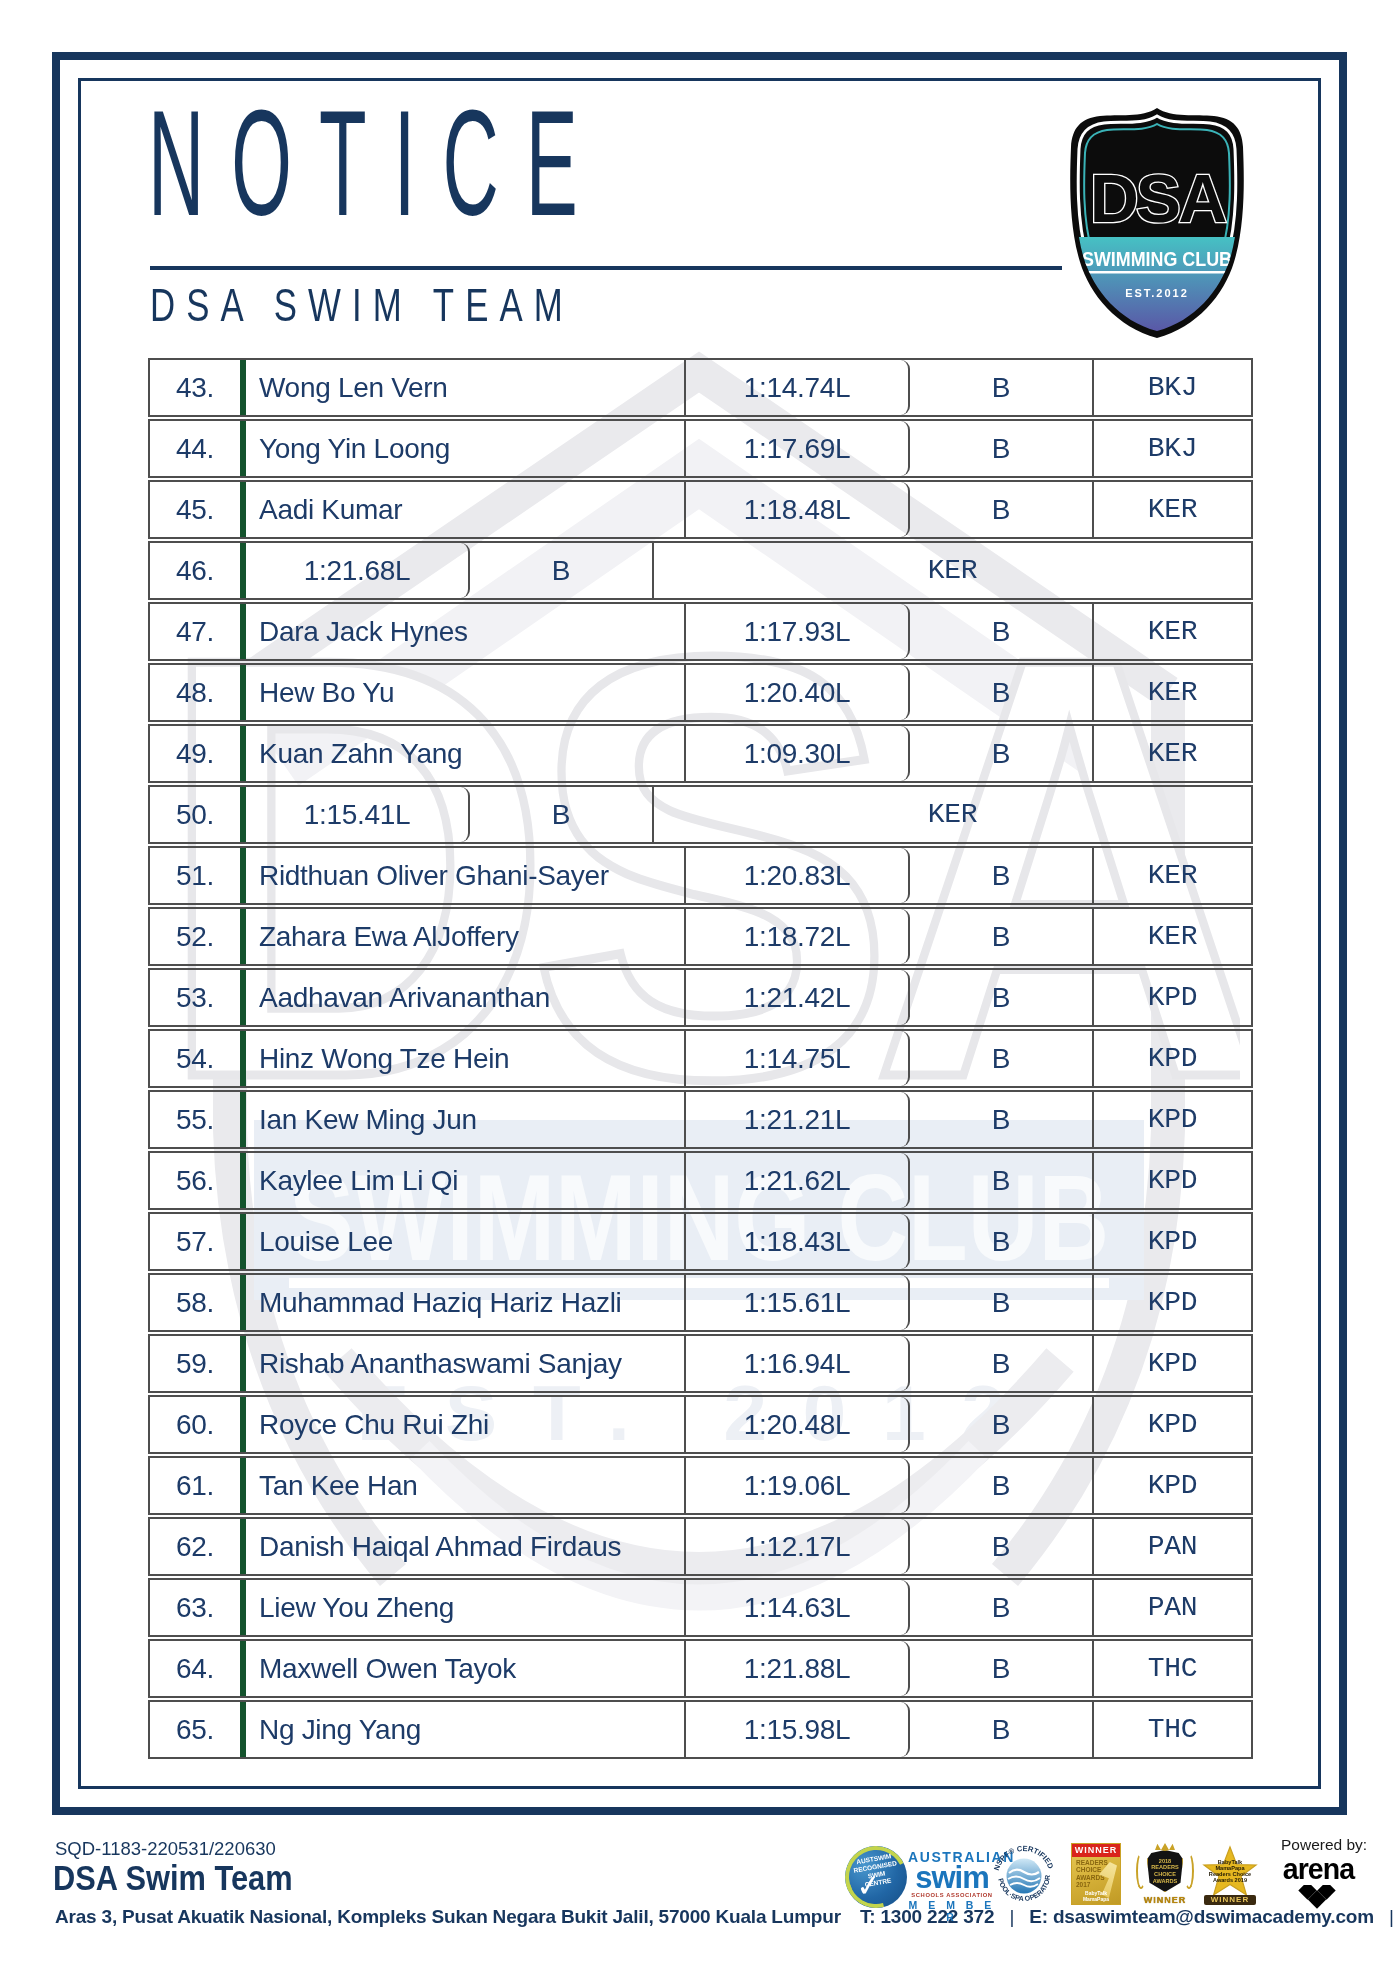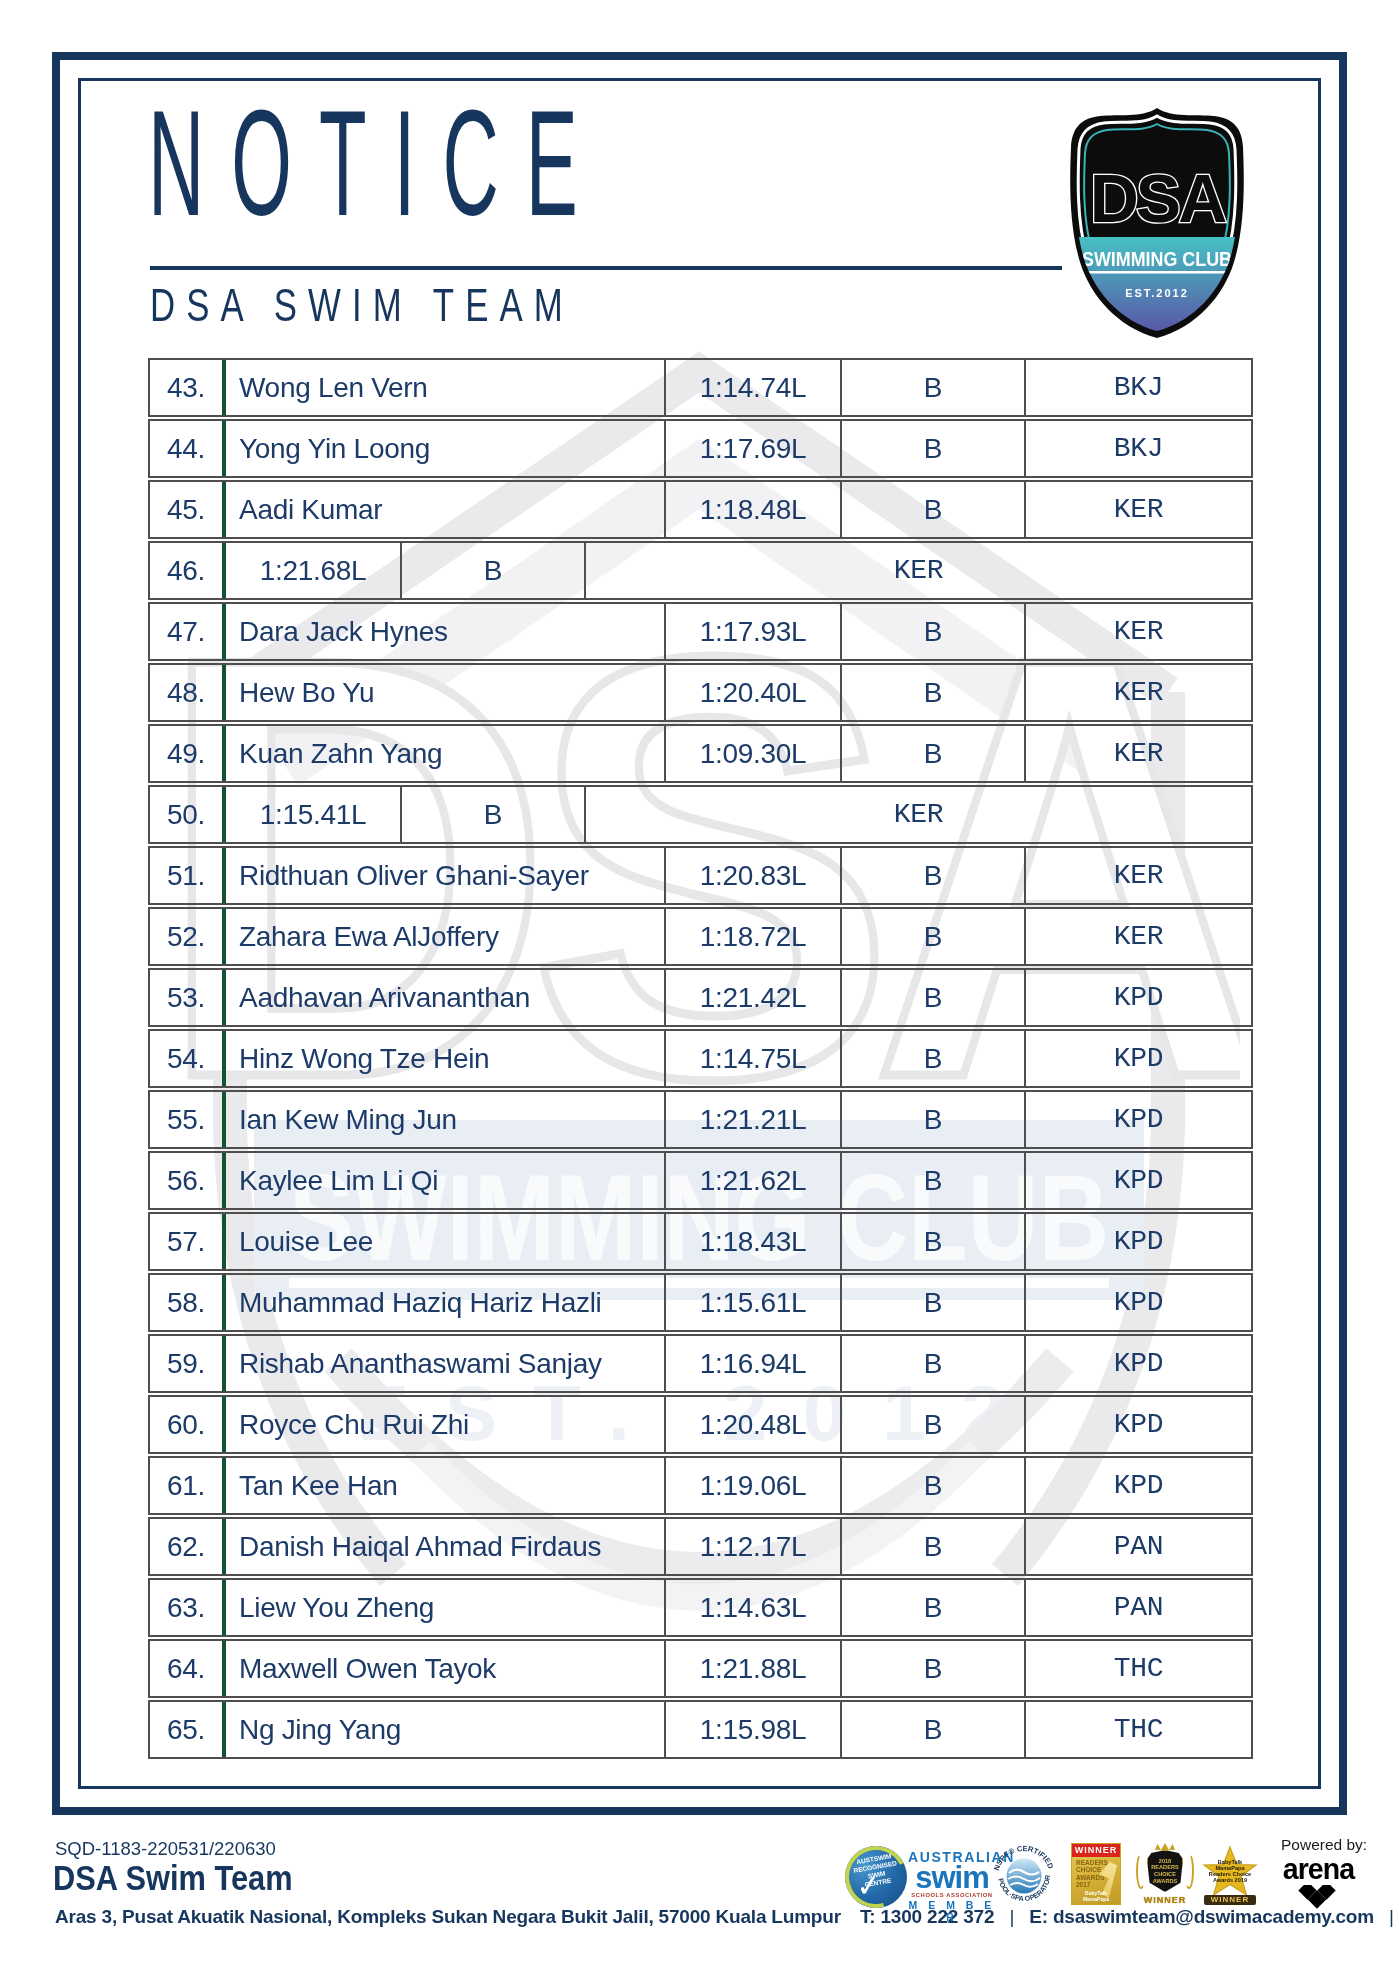--- a/index.html
+++ b/index.html
@@ -32,23 +32,23 @@
   
   .watermark { position:absolute; left:158px; top:330px; width:1082px; height:1432px;
                z-index:0; pointer-events:none; }
 
   
   .table-wrap { position:absolute; left:148px; top:358px; width:1105px; z-index:2; }
   .trow { display:flex; height:59px; border:2px solid #4e4e4e; margin-bottom:2px;
           background:transparent; }
   .cell { display:flex; align-items:center; justify-content:center;
           font-size:28px; letter-spacing:-0.3px; color:#1d3b68; overflow:hidden; white-space:nowrap; }
-  .cno    { width:76px;  border-right:4px solid #14532d; }
+  .cno    { width:96px;  border-right:6px solid #14532d; }
   .cname  { width:440px; border-right:2px solid #4e4e4e; justify-content:flex-start; padding-left:13px; }
-  .ctime  { width:176px; border-right:2px solid #4e4e4e; }
+  .ctime  { width:224px; border-right:2px solid #4e4e4e;border-radius:9px; }
   .cgrade { width:184px; border-right:2px solid #4e4e4e; }
   .cteam  { flex:1;font-family:Liberation Mono, monospace; }
 
   
   .f-ref  { position:absolute; left:55px; top:1838px; font-size:18.5px; color:#17365d; }
   .f-team { position:absolute; left:53px; top:1858px; font-size:35px; font-weight:bold;
             color:#17365d; transform:scaleX(0.88); transform-origin:left top; white-space:nowrap; }
   .f-address { position:absolute; left:55px; top:1906px; width:1320px; font-size:19px;
                font-weight:bold; color:#17365d; white-space:nowrap; letter-spacing:-0.2px; }
   .f-address .sep { margin:0 10px; font-weight:normal; }

